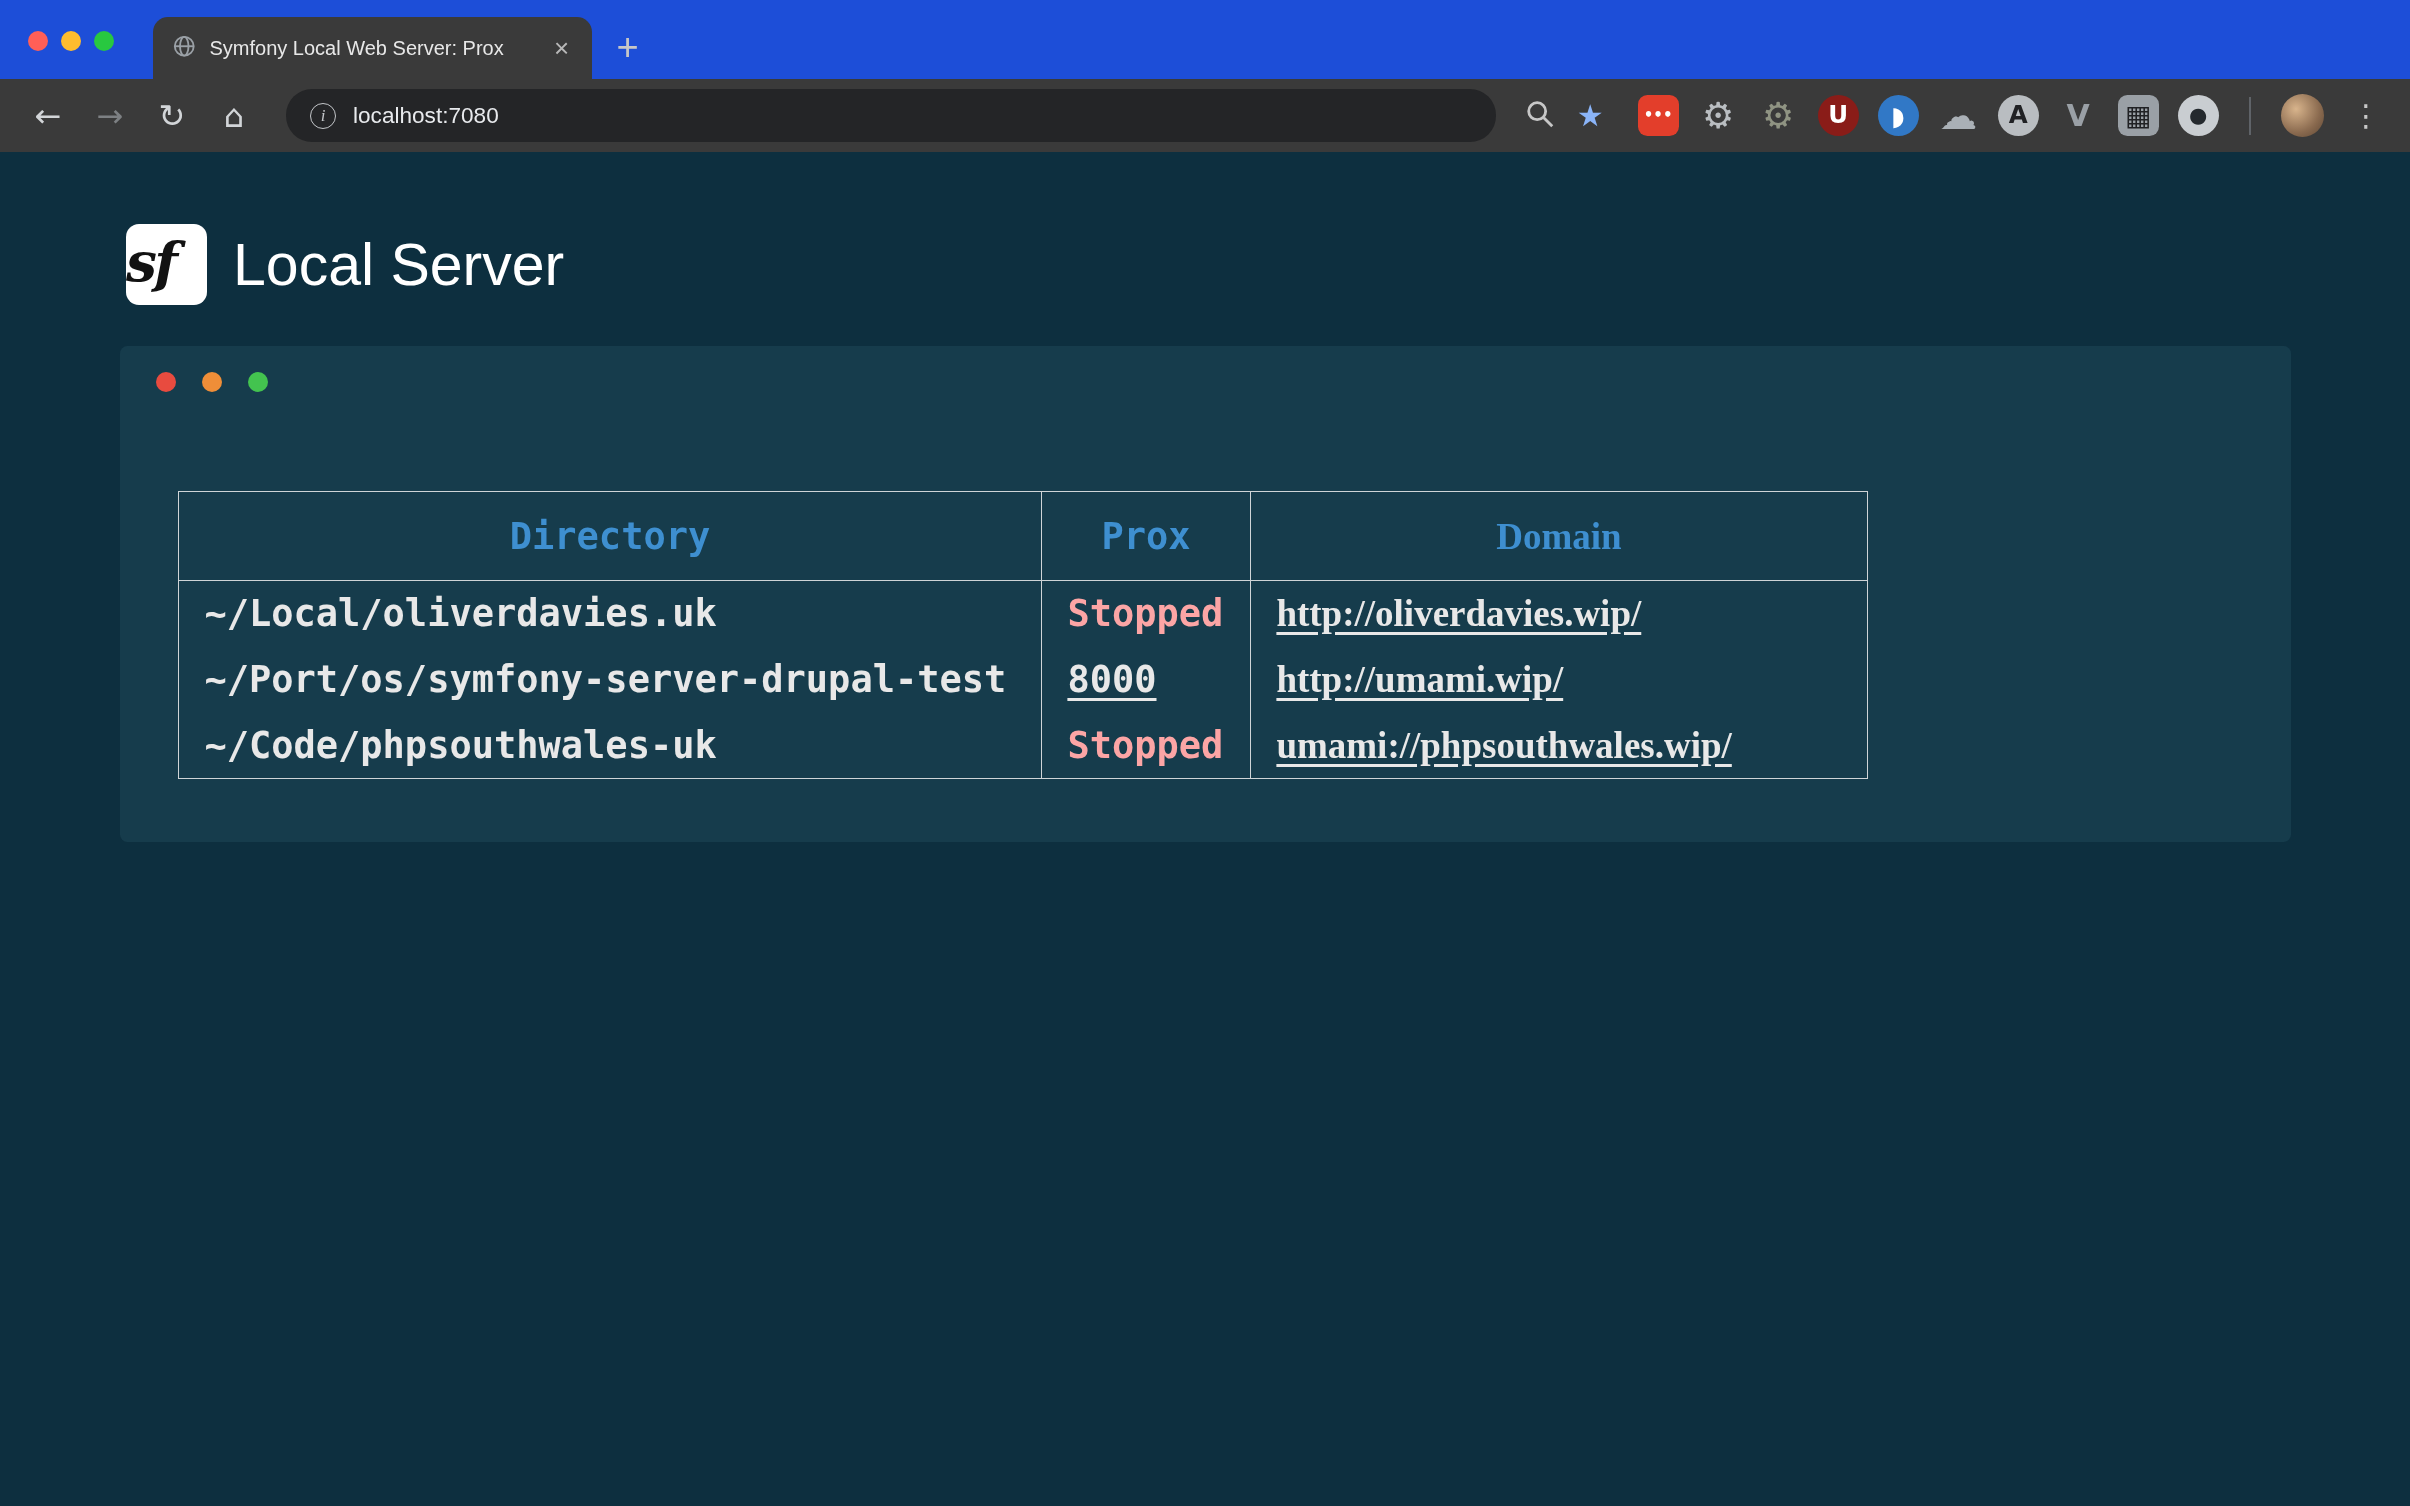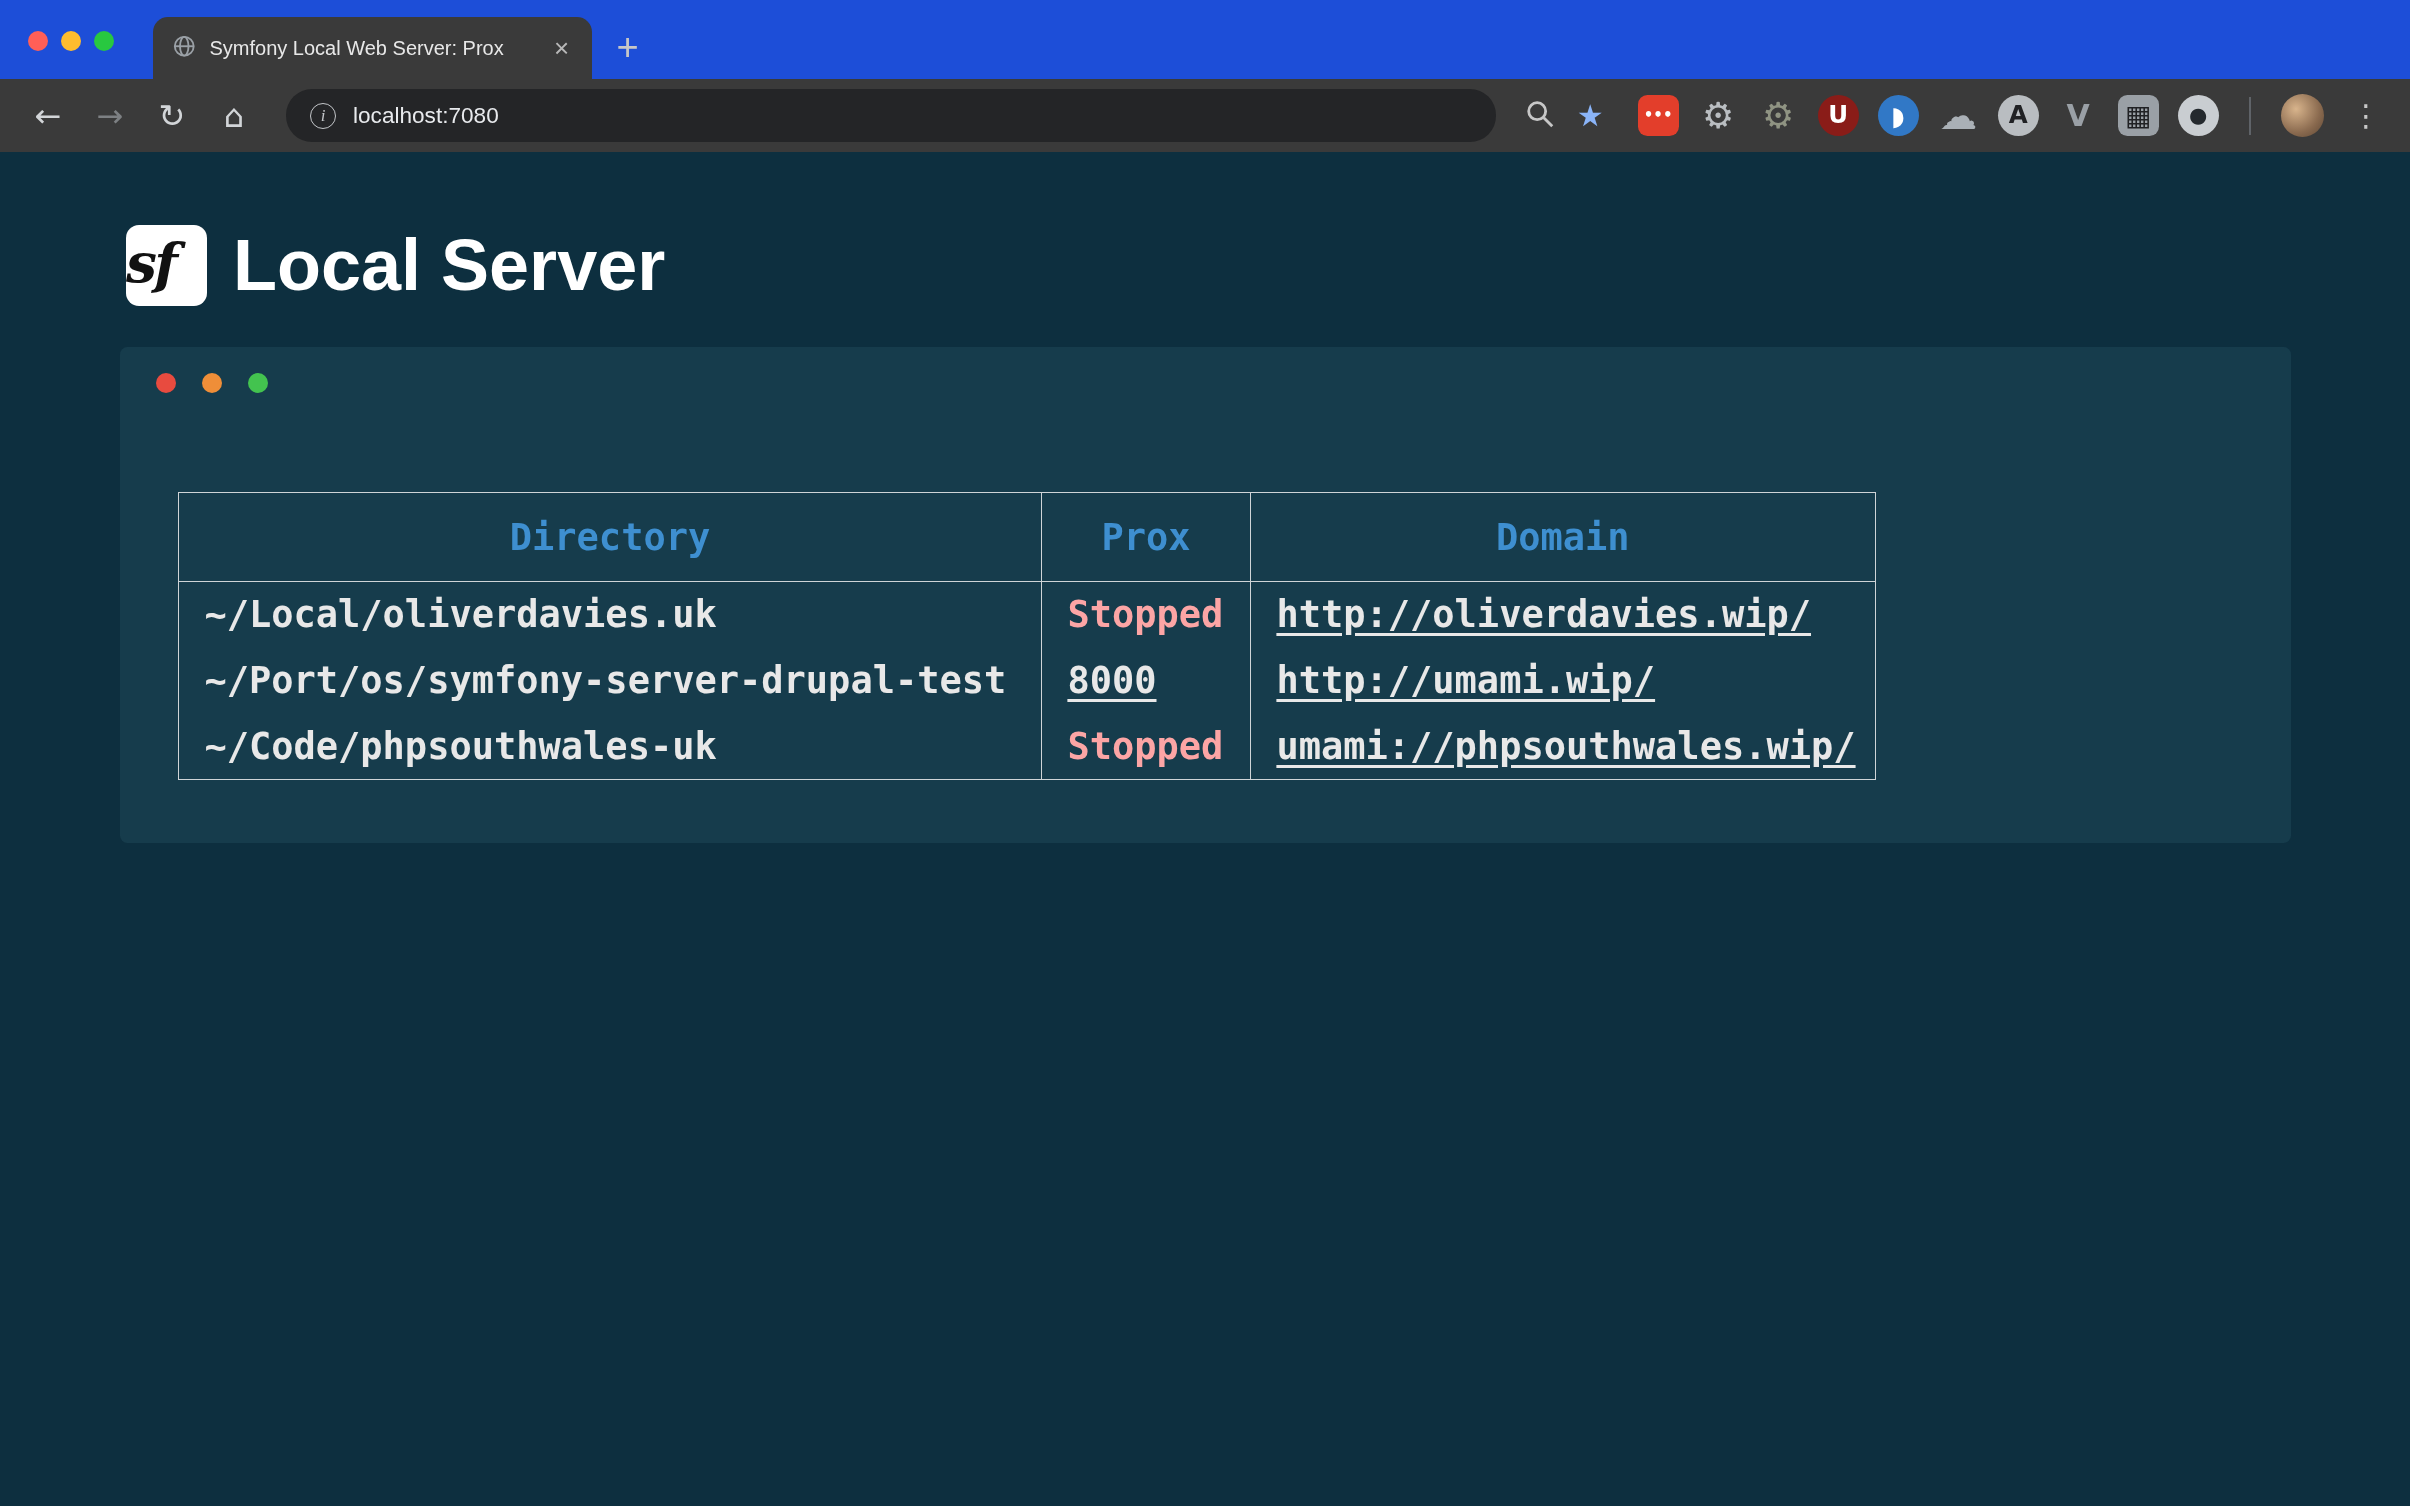--- a/index.html
+++ b/index.html
@@ -38,36 +38,36 @@
   .avatar { width:43px; height:43px; border-radius:50%;
             background:radial-gradient(circle at 35% 35%, #d8b48c, #8a6a4f 60%, #5c4634); }
   .kebab { font-family:"DejaVu Sans", sans-serif; color:#c7c7c7; font-size:30px; padding:0 5.6px; }
 
   
   .brand { display:flex; align-items:center; gap:26px; margin:72px 0 0 126px; }
   .sf-logo { width:81px; height:81px; background:#ffffff; border-radius:13px;
              display:flex; align-items:center; justify-content:flex-start; }
   .sf-logo span { font-family:"DejaVu Serif", serif; font-style:italic; font-weight:bold;
                   font-size:55px; color:#121212; letter-spacing:-2.8px; padding-bottom:5.6px; }
-  .brand-title { color:#ffffff; font-size:72px; font-weight:700; }
+  .brand-title { color:#ffffff; font-size:59px; font-weight:400; }
 
   .panel { position:relative; margin:41px 0 0 120px; width:2171px; height:496px;
            background:#163c4c; border-radius:7.5px; }
   .panel-dots { position:absolute; top:26px; left:36px; display:flex; gap:26px; }
   .pd { width:20px; height:20px; border-radius:50%; }
   .pd.red { background:#e84b3f; } .pd.orange { background:#ef8e38; } .pd.green { background:#43c34f; }
 
   table.server-table { position:absolute; top:145px; left:58px; border-collapse:collapse;
                        font-family:"DejaVu Sans Mono", monospace; font-weight:bold; font-size:37px;
                        color:#e8e8e8; border:1.9px solid #cfd4d7; }
   .server-table th { border:1.9px solid #cfd4d7; height:89px; text-align:center;
                      color:#3e8fd0; font-weight:bold; }
   .server-table td { border-left:1.9px solid #cfd4d7; border-right:1.9px solid #cfd4d7;
                      height:66px; vertical-align:middle; padding-left:25.4px; padding-right:19px; }
-  .col-dir { width:863px; } .col-port { width:209px; } .col-dom { width:617px; }
+  .col-dir { width:863px; } .col-port { width:209px; } .col-dom { width:617px;font-family:Liberation Serif, serif; }
   .stopped { color:#fca5a5; }
   .server-table a { color:#e8e8e8; text-decoration:underline; text-underline-offset:5.6px; }
 </style>
 </head>
 <body>
 
 <div class="tabstrip">
   <div class="traffic">
     <div class="tl red"></div>
     <div class="tl yellow"></div>

